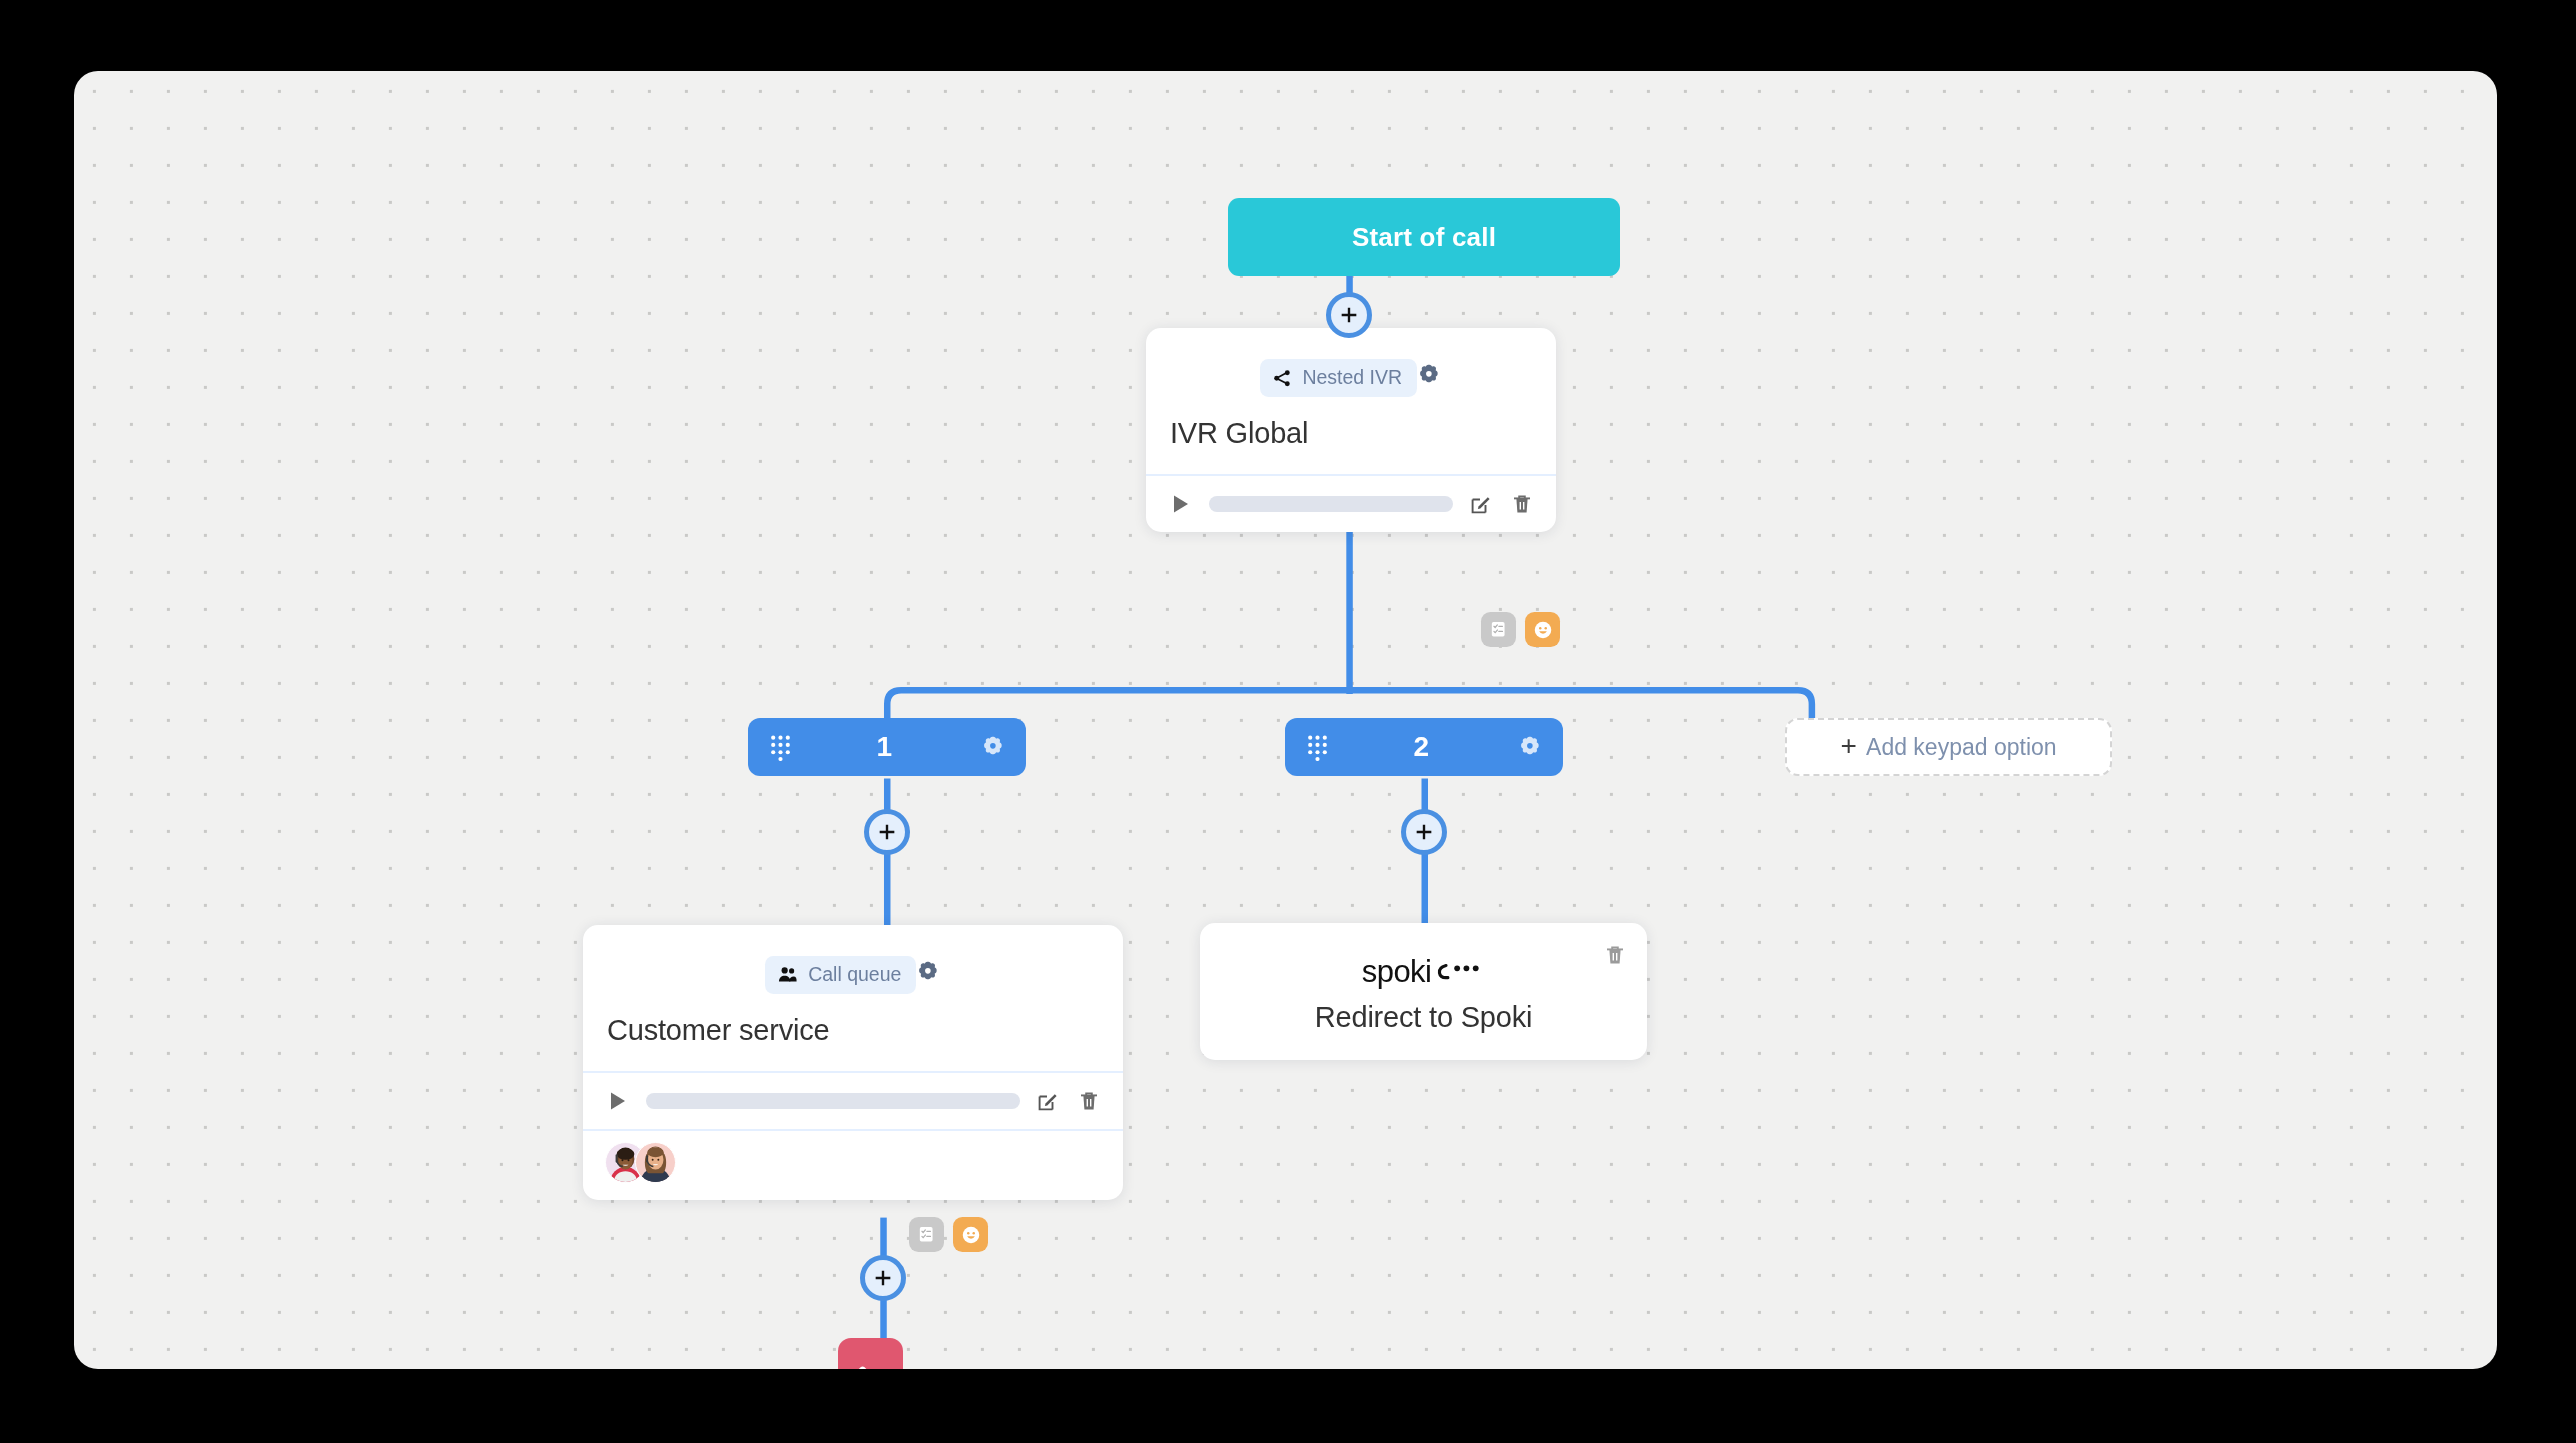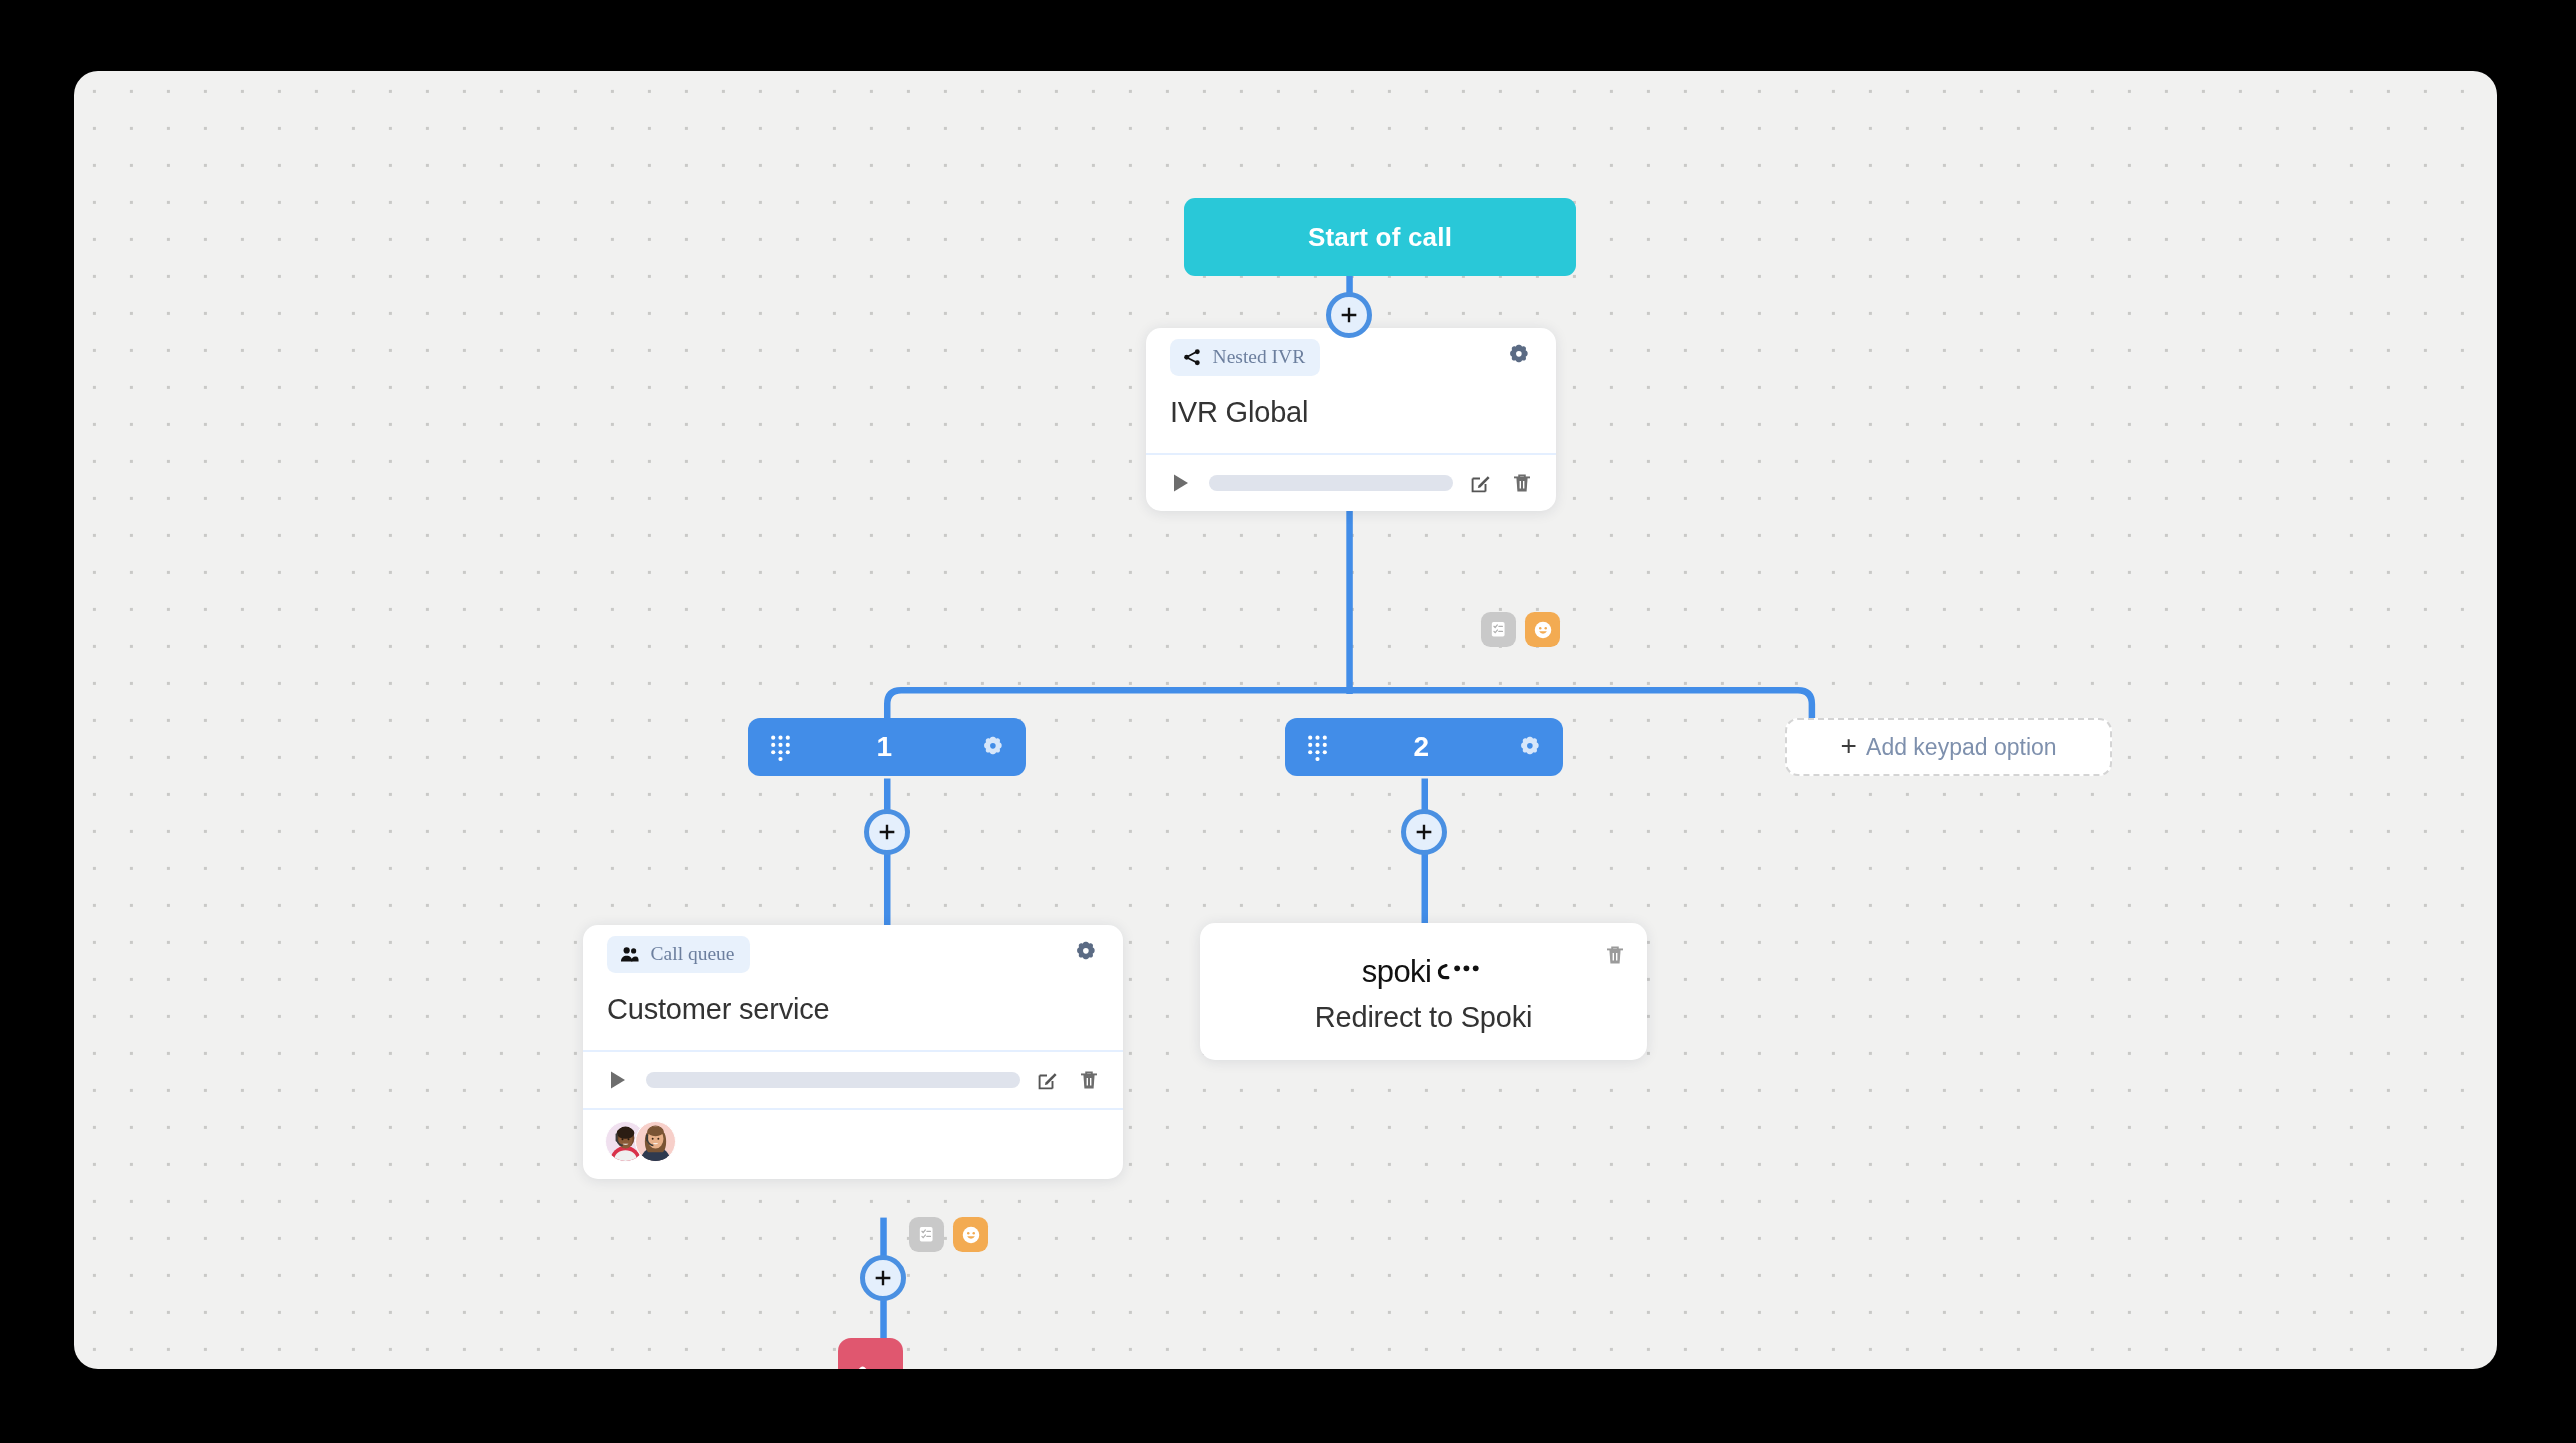--- a/index.html
+++ b/index.html
@@ -34,21 +34,21 @@
     background: #e4effc;
     border: 5.6px solid #4a90e2;
     display: flex; align-items: center; justify-content: center;
     cursor: pointer;
     z-index: 6;
   }
   .add-node svg { display: block; }
 
   
   #start-of-call {
-    left: 1110px; top: 127px;
+    left: 1154px; top: 127px;
     width: 392px; height: 78px;
     background: #29c8d8;
     border-radius: 11px;
     display: flex; align-items: center; justify-content: center;
     color: #ffffff;
     font-size: 26px;
     font-weight: bold;
     letter-spacing: 0.2px;
     cursor: pointer;
     z-index: 5;
@@ -56,23 +56,22 @@
 
   
   .card {
     position: absolute;
     background: #ffffff;
     border-radius: 15px;
     box-shadow: 0 1.9px 13px rgba(25,40,70,0.10);
     z-index: 5;
   }
   .card-head {
-    display: flex; align-items: flex-start; justify-content: space-between;
-    padding: 11px 24px 0 24px;
-    font-family: Liberation Serif, serif;
+    display: flex; align-items: flex-start; justify-content: center;
+    padding: 31px 24px 0 24px;
   }
   .badge {
     display: inline-flex; align-items: center; gap: 10.2px;
     background: #e8f1fc;
     border-radius: 8.4px;
     padding: 7.4px 15px 7.4px 12px;
     color: #6c7f9e;
     font-size: 19.5px;
     font-weight: 500;
   }

